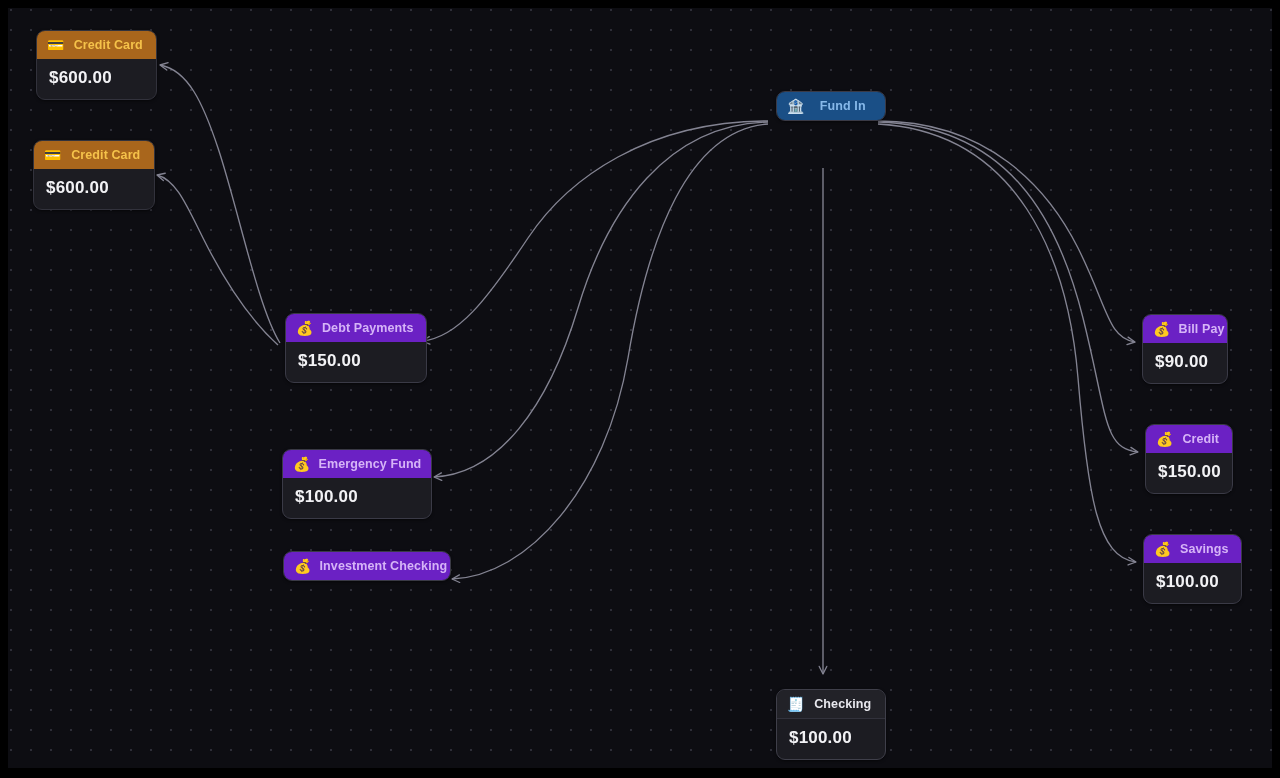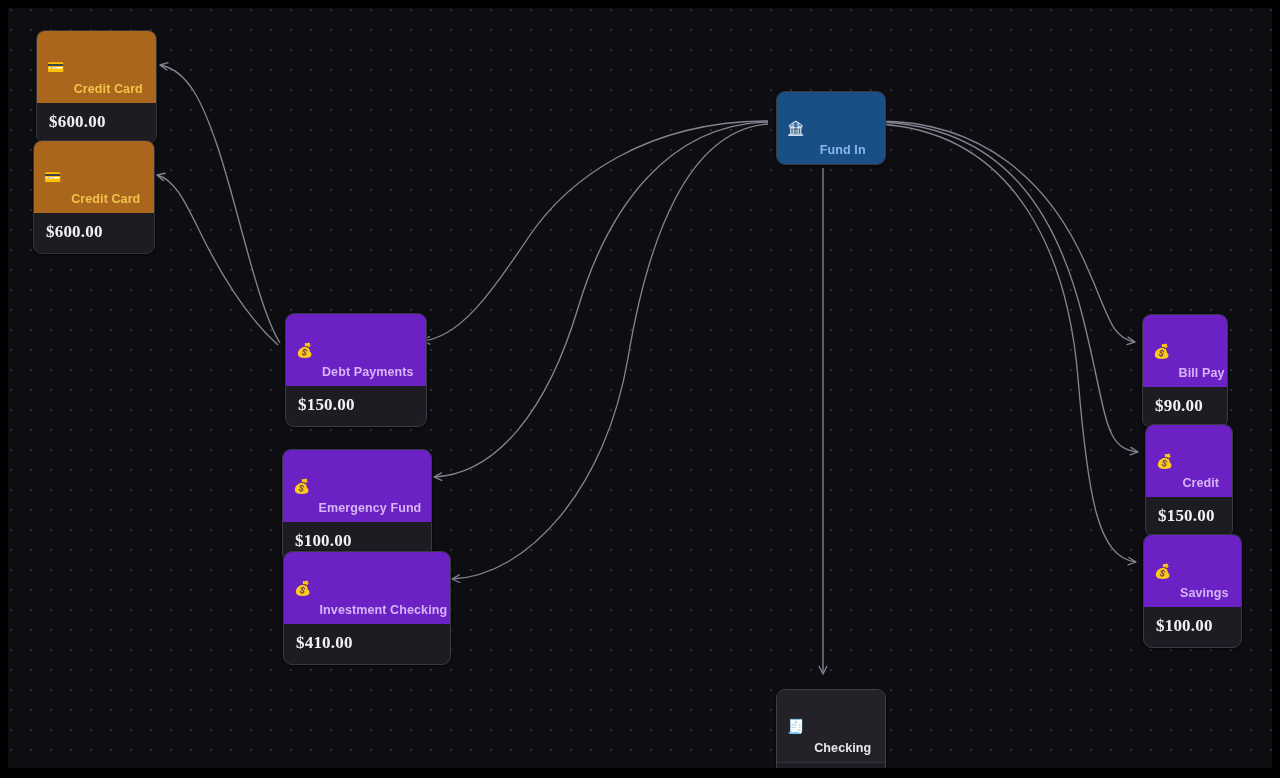--- a/index.html
+++ b/index.html
@@ -60,30 +60,29 @@
     white-space: nowrap;
   }
 
   .node-header .ico {
     font-size: 14px;
     line-height: 1;
     flex: 0 0 auto;
     filter: saturate(1.05);
   }
 
-  .node-header .ttl { flex: 1 1 auto; text-align: center; margin-top: 44px; }
+  .node-header .ttl { flex: 1 1 auto; text-align: center; }
 
   .node-body {
     padding: 9px 12px 11px 12px;
     font-size: 17px;
     font-weight: bold;
     color: #f2f2f5;
     letter-spacing: 0.2px;
     white-space: nowrap;
-    font-family: Liberation Serif, serif;
   }
 
   
   .hdr-credit  { background: #a9661c; color: #f5c24a; }
   .hdr-income  { background: #1a4f86; color: #87b9ea; }
   .hdr-expense { background: #6b21c4; color: #d6b4f7; }
   .hdr-account { background: #222228; color: #e8e8ee; border-bottom: 1px solid #32323c; }
 
   .node.sel-income  { border-color: #3a3a46; }
   .node.sel-expense { border-color: #3a3a46; }
@@ -161,21 +160,20 @@
         <span class="ttl">Emergency Fund</span>
       </div>
       <div class="node-body">$100.00</div>
     </div>
 
     <div class="node sel-expense" style="left:275px; top:543px; width:168px;">
       <div class="node-header hdr-expense">
         <span class="ico">💰</span>
         <span class="ttl">Investment Checking</span>
       </div>
-      <div class="node-body">$410.00</div>
     </div>
 
     <div class="node sel-expense" style="left:1134px; top:306px; width:86px;">
       <div class="node-header hdr-expense">
         <span class="ico">💰</span>
         <span class="ttl">Bill Pay</span>
       </div>
       <div class="node-body">$90.00</div>
     </div>
 

